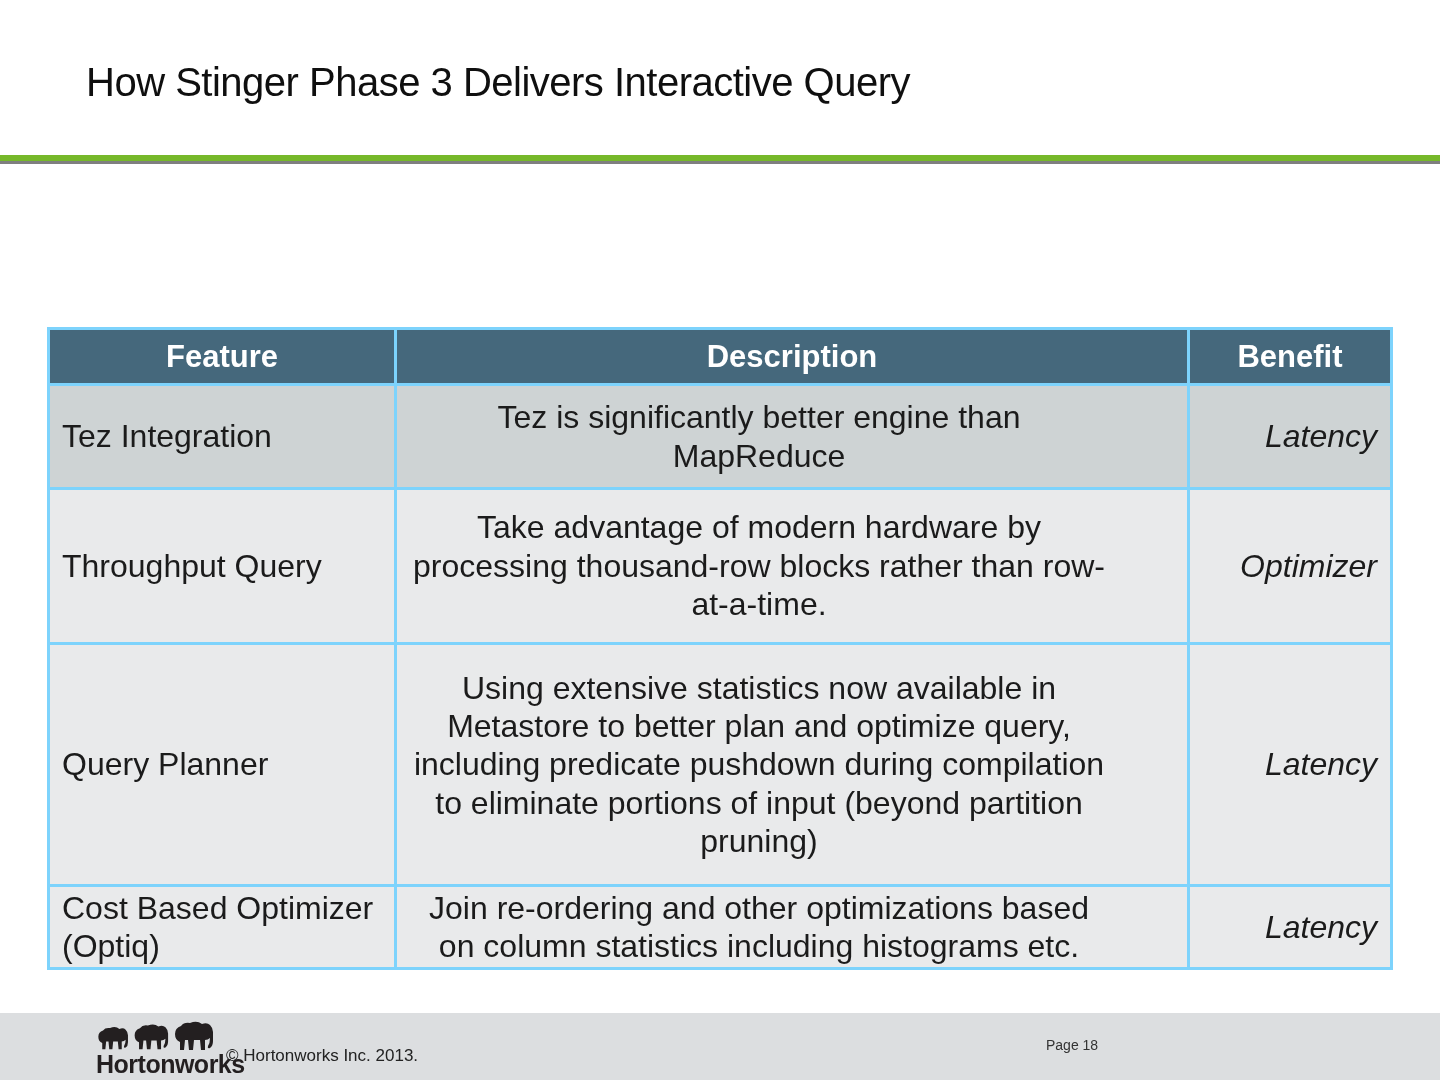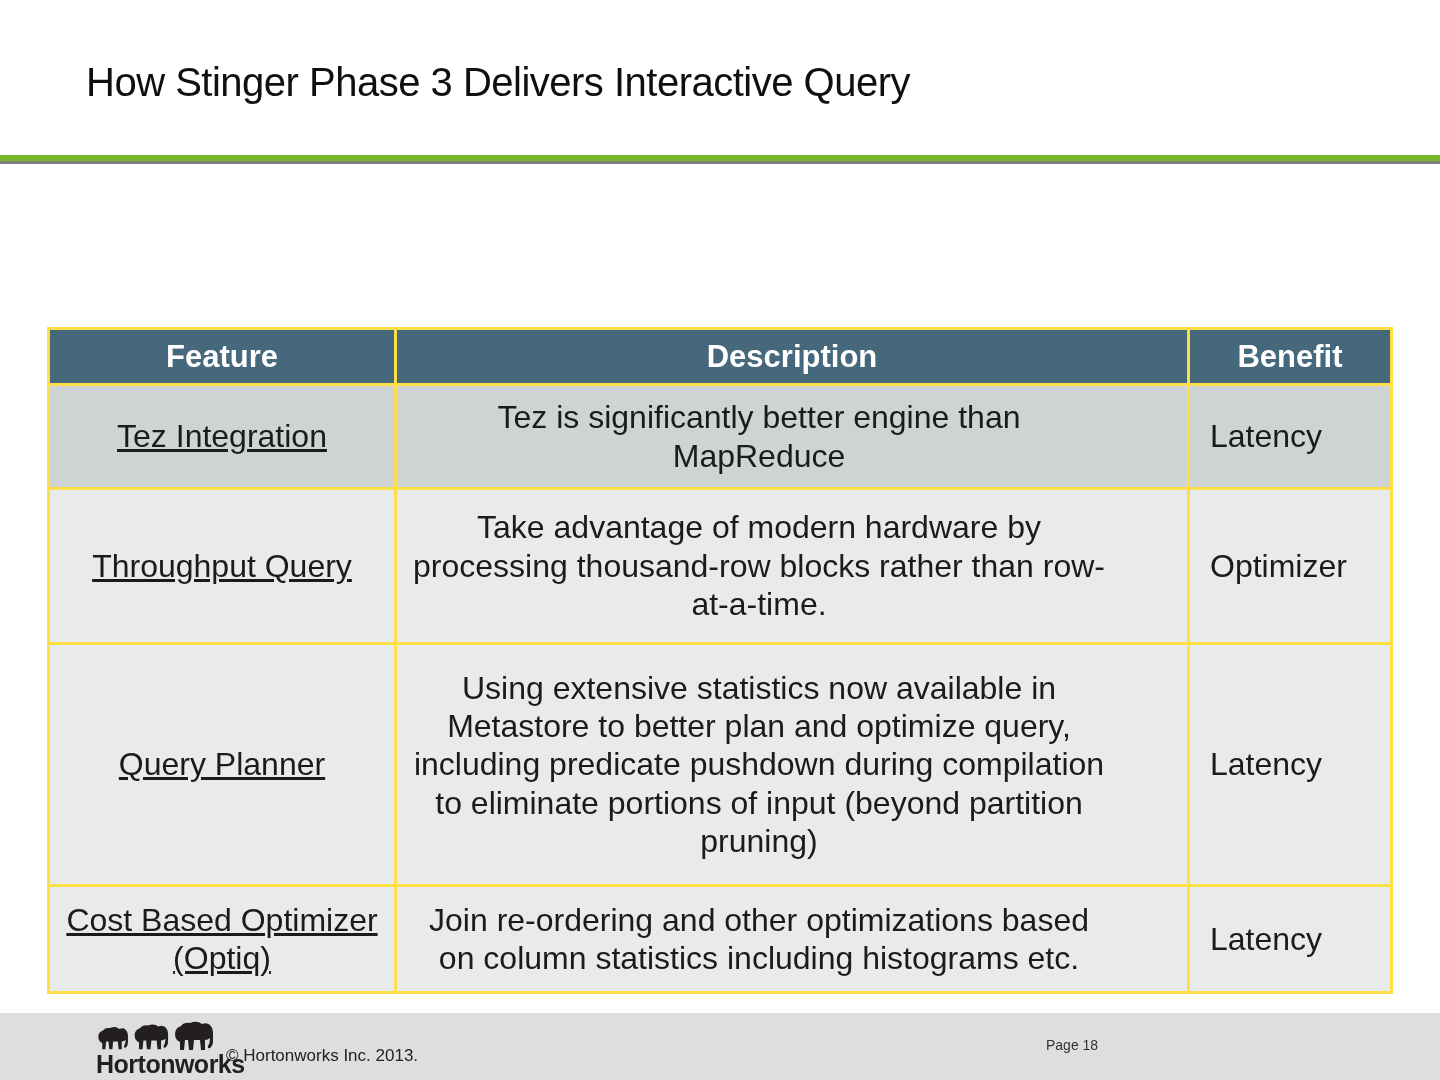--- a/index.html
+++ b/index.html
@@ -37,60 +37,60 @@
     background:var(--divider-gray,#7f7f7f);
   }
   .table-wrap{
     position:absolute;left:47px;top:327px;
   }
   table.features{
     table-layout:fixed;
     border-collapse:separate;
     border-spacing:3px;
     width:1346px;
-    background:#fde047;
+    background:#7dd3fc;
   }
   tr.tr-head{height:53px;}
   tr.r1{height:101px;}
   tr.r2{height:152px;}
   tr.r3{height:239px;}
-  tr.r4{height:104px;}
+  tr.r4{height:80px;}
   th{
     background:var(--header-bg,#45687c);
     color:#ffffff;
     font-weight:bold;
     font-size:31px;
     text-align:center;
     vertical-align:middle;
     padding:0;
   }
   td.cell{
     font-size:32px;
     color:var(--text,#1b1b1b);
     line-height:1.2;
     vertical-align:middle;
     padding:0;
   }
   tr.first-band td.cell{background:var(--row-first-bg,#ced3d4);}
   tr.band td.cell{background:var(--row-bg,#e9eaeb);}
   td.feature-cell{
-    text-align:center;
+    text-align:left;
     padding:0 12px;
-    text-decoration:underline;
   }
   td.desc-cell{
     text-align:center;
     padding-left:12px;
     padding-right:78px;
   }
   td.benefit-cell{
-    text-align:left;
-    padding:0 20px;
+    text-align:right;
+    padding:0 13px;
     overflow-wrap:break-word;
     word-wrap:break-word;
+    font-style:italic;
   }
   .footer{
     position:absolute;left:0;top:1013px;width:1440px;height:67px;
     background:var(--footer-bg,#dcdee0);
   }
   .logo{
     position:absolute;left:96px;top:1018px;width:130px;height:58px;
   }
   .logo svg{display:block;}
   .logo-text{

